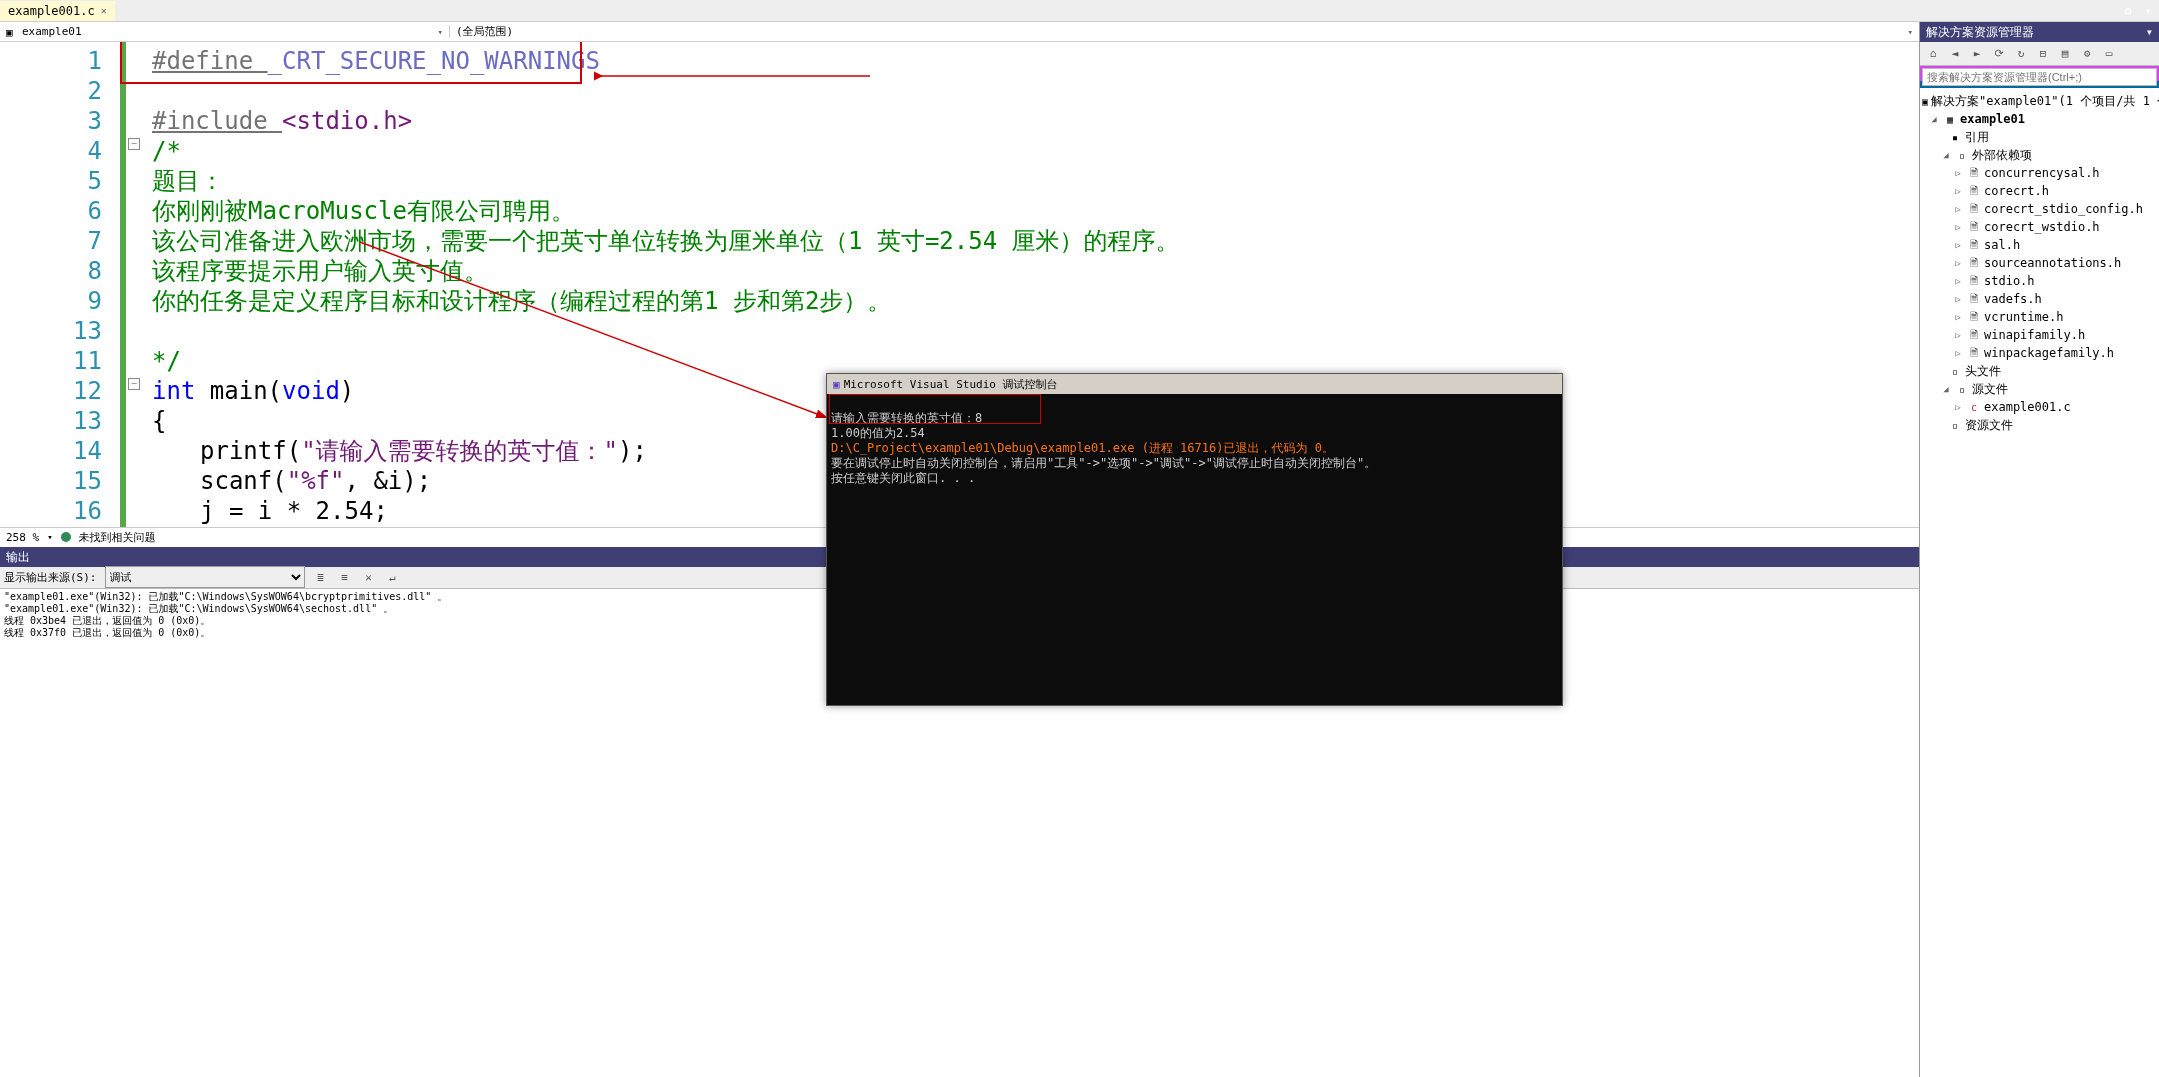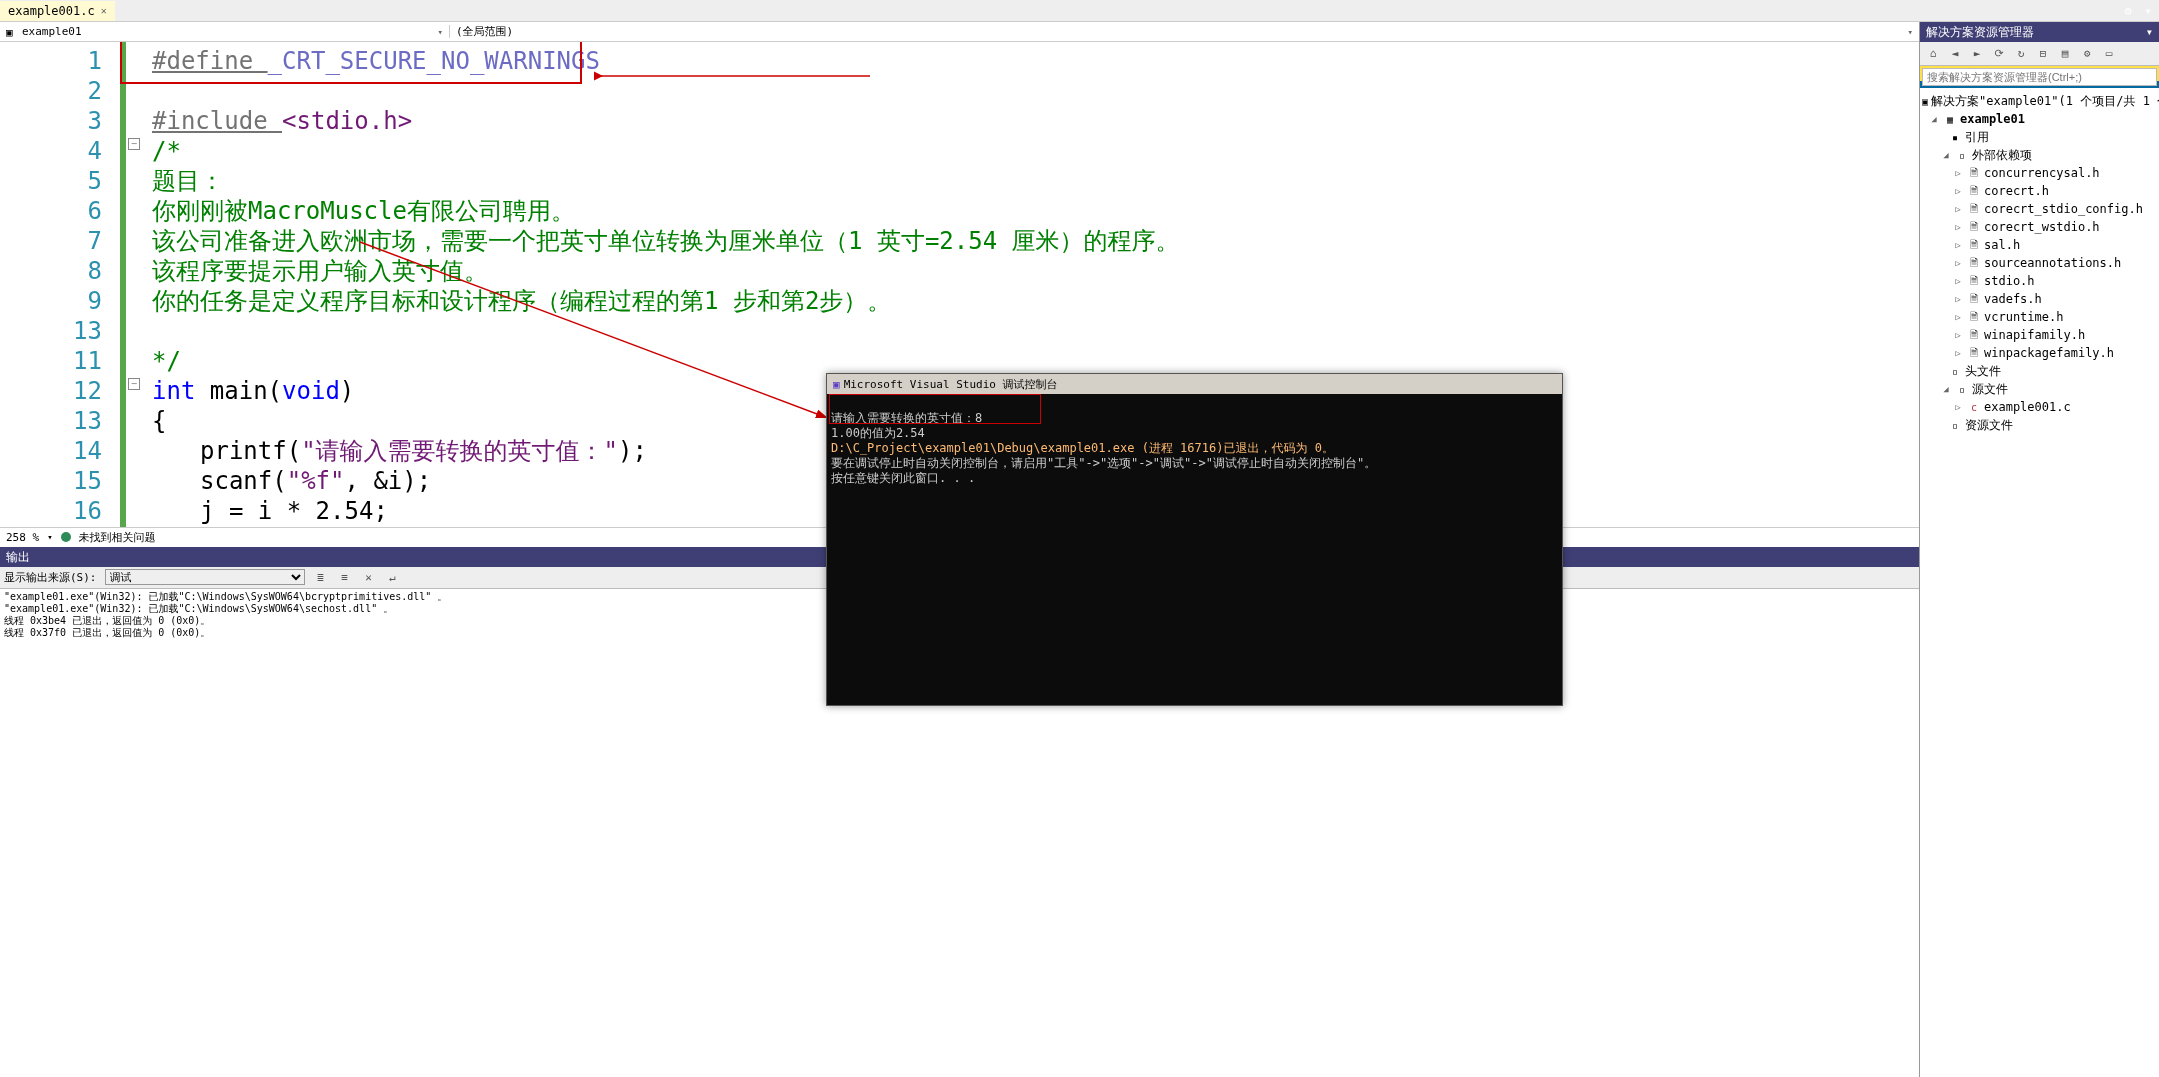--- a/index.html
+++ b/index.html
@@ -42,29 +42,29 @@
 
 .arrow{position:absolute;pointer-events:none;}
 
 
 .zoom-bar{height:20px;border-top:1px solid #ccc;display:flex;align-items:center;font-size:11px;padding:0 6px;gap:8px;}
 .z-green{width:10px;height:10px;border-radius:50%;background:#2e8b57;}
 
 
 .out-title{height:20px;background:#3f3f76;color:#fff;padding:2px 6px;font-size:12px;}
 .out-toolbar{height:22px;background:#eee;border-bottom:1px solid #bbb;display:flex;align-items:center;gap:8px;padding:0 4px;font-size:11px;}
-.out-select{height:16px;border:1px solid #999;min-width:200px;font-size:11px;}
+.out-select{height:22px;border:1px solid #999;min-width:200px;font-size:11px;}
 .ot-icon{width:16px;height:16px;display:inline-flex;align-items:center;justify-content:center;color:#555;font-size:11px;}
 .out-body{flex:1;background:#fff;font-family:Consolas,monospace;font-size:10px;padding:2px 4px;line-height:12px;overflow:hidden;}
 
 
 .se-title{height:20px;background:#3f3f76;color:#fff;padding:2px 6px;font-size:12px;display:flex;align-items:center;justify-content:space-between;}
 .se-toolbox{height:24px;background:#eee;border-bottom:1px solid #bbb;display:flex;align-items:center;gap:4px;padding:0 4px;}
 .se-tool{width:18px;height:18px;display:inline-flex;align-items:center;justify-content:center;color:#555;font-size:11px;border:1px solid transparent;}
-.se-search{height:22px;background:#fde047;border-bottom:7px solid #0369a1;padding:2px;}
+.se-search{height:22px;background:#d946ef;border-bottom:7px solid #0369a1;padding:2px;}
 .se-search input{width:100%;height:18px;border:1px solid #bbb;padding:0 4px;font-size:11px;}
 .se-tree{flex:1;background:#fff;overflow:auto;font-size:12px;padding:4px 0;}
 .tree-row{display:flex;align-items:center;height:18px;padding-right:4px;gap:3px;white-space:nowrap;}
 .tw{width:12px;text-align:center;color:#666;font-size:9px;}
 .ti{width:14px;height:14px;display:inline-flex;align-items:center;justify-content:center;font-size:10px;}
 .bold{font-weight:bold;}
 
 
 .console{position:absolute;top:373px;left:826px;width:737px;height:333px;background:#0c0c0c;border:1px solid #555;box-shadow:0 0 8px rgba(0,0,0,.4);z-index:5;}
 .console-title{height:20px;background:#d4d0c8;color:#000;display:flex;align-items:center;padding:0 6px;font-size:11px;gap:4px;}
@@ -313,16 +313,16 @@
     </div>
   </div>
 </div>
 
 <div class="console">
   <div class="console-title">
     <span style="color:#5f3dc4;">▣</span>
     <span>Microsoft Visual Studio 调试控制台</span>
   </div>
   <div class="console-body">
-<div>请输入需要转换的英寸值：8</div><div>1.00的值为2.54</div><div style="color:#fdba74;">D:\C_Project\example01\Debug\example01.exe (进程 16716)已退出，代码为 0。</div><div>要在调试停止时自动关闭控制台，请启用"工具"-&gt;"选项"-&gt;"调试"-&gt;"调试停止时自动关闭控制台"。</div><div>按任意键关闭此窗口. . .</div>
+<div>请输入需要转换的英寸值：8</div><div>1.00的值为2.54</div><div style="color:#f97316;">D:\C_Project\example01\Debug\example01.exe (进程 16716)已退出，代码为 0。</div><div>要在调试停止时自动关闭控制台，请启用"工具"-&gt;"选项"-&gt;"调试"-&gt;"调试停止时自动关闭控制台"。</div><div>按任意键关闭此窗口. . .</div>
   </div>
   <div class="red-box2" style="top:20px;left:2px;width:212px;height:30px;"></div>
 </div>
 
 </body></html>

